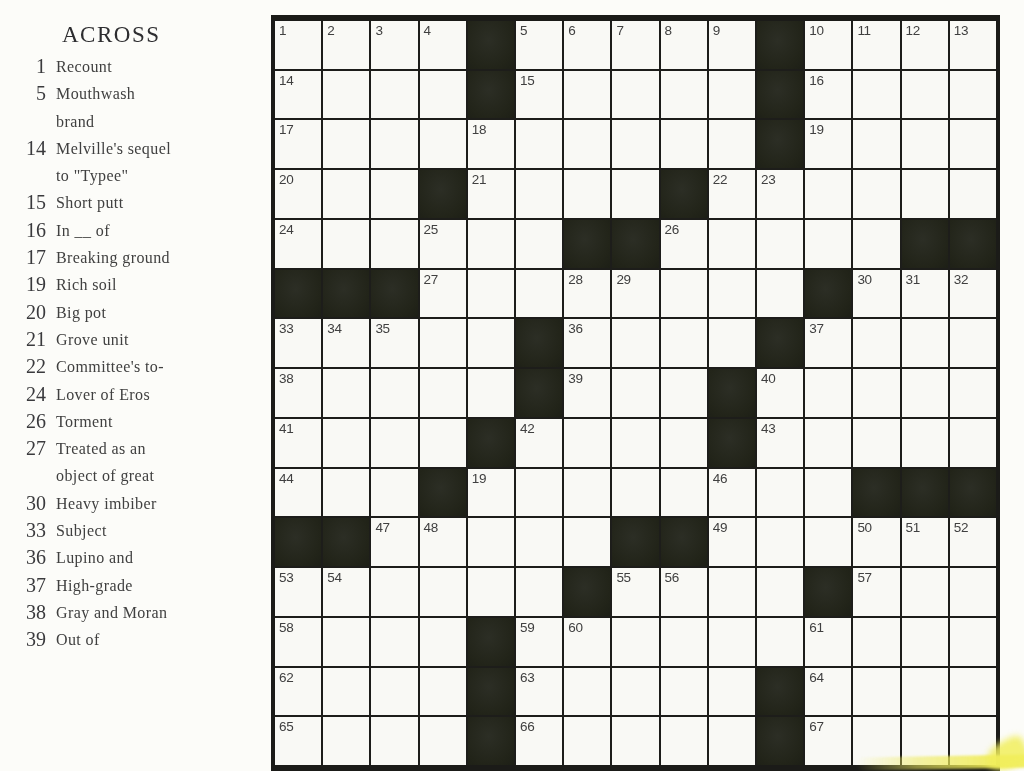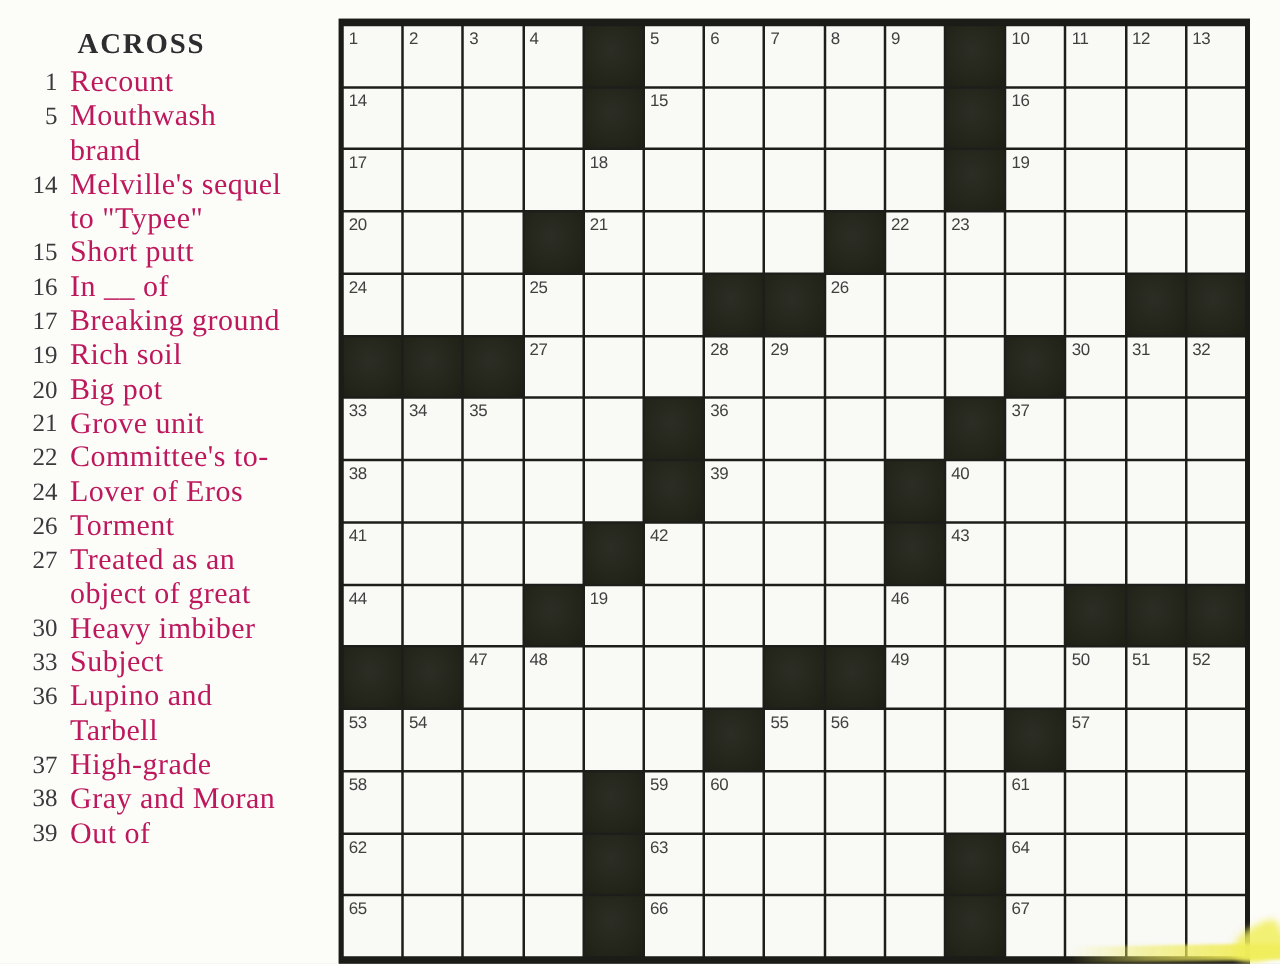--- a/index.html
+++ b/index.html
@@ -12,31 +12,31 @@
   .page { position: relative; width: 1024px; height: 771px; background: #fcfcf9; }
 
   
   .clues {
     position: absolute; left: 0; top: 0; width: 262px; height: 771px;
     color: #343437;
   }
   .clues h2 {
     position: absolute; left: 62px; top: 22px; margin: 0;
     font-family: "Liberation Serif", serif;
-    font-size: 23px; font-weight: bold; letter-spacing: 1.5px; color: #2d2d30;
+    font-size: 23px; font-weight: normal; letter-spacing: 1.5px; color: #2d2d30;
   }
   .clue-lines { position: absolute; left: 0; top: 53px; width: 262px; }
   .clue-line { height: 27.3px; line-height: 27.3px; white-space: nowrap; }
   .clue-num {
     display: inline-block; width: 46px; text-align: right;
     font-size: 20px; color: #3a3a3d; vertical-align: top;
   }
   .clue-text {
     display: inline-block; margin-left: 10px;
-    font-size: 24px; letter-spacing: 0.4px; color: #be185d; vertical-align: top;
+    font-size: 16px; letter-spacing: 0.4px; color: #404040; vertical-align: top;
   }
 
   
   .grid {
     position: absolute; left: 271px; top: 15px;
     width: 721px; height: 744px;
     display: grid;
     grid-template-columns: repeat(15, 1fr);
     grid-template-rows: repeat(15, 1fr);
     gap: 2px;
@@ -91,21 +91,20 @@
         <div class="clue-line"><span class="clue-num">20</span><span class="clue-text">Big pot</span></div>
         <div class="clue-line"><span class="clue-num">21</span><span class="clue-text">Grove unit</span></div>
         <div class="clue-line"><span class="clue-num">22</span><span class="clue-text">Committee's to-</span></div>
         <div class="clue-line"><span class="clue-num">24</span><span class="clue-text">Lover of Eros</span></div>
         <div class="clue-line"><span class="clue-num">26</span><span class="clue-text">Torment</span></div>
         <div class="clue-line"><span class="clue-num">27</span><span class="clue-text">Treated as an</span></div>
         <div class="clue-line"><span class="clue-num"></span><span class="clue-text">object of great</span></div>
         <div class="clue-line"><span class="clue-num">30</span><span class="clue-text">Heavy imbiber</span></div>
         <div class="clue-line"><span class="clue-num">33</span><span class="clue-text">Subject</span></div>
         <div class="clue-line"><span class="clue-num">36</span><span class="clue-text">Lupino and</span></div>
-        <div class="clue-line"><span class="clue-num"></span><span class="clue-text">Tarbell</span></div>
         <div class="clue-line"><span class="clue-num">37</span><span class="clue-text">High-grade</span></div>
         <div class="clue-line"><span class="clue-num">38</span><span class="clue-text">Gray and Moran</span></div>
         <div class="clue-line"><span class="clue-num">39</span><span class="clue-text">Out of</span></div>
       </div>
   </aside>
 
   <div class="grid" id="grid">
       <div class="cell">
         <span class="cellnum">1</span>
       </div>

